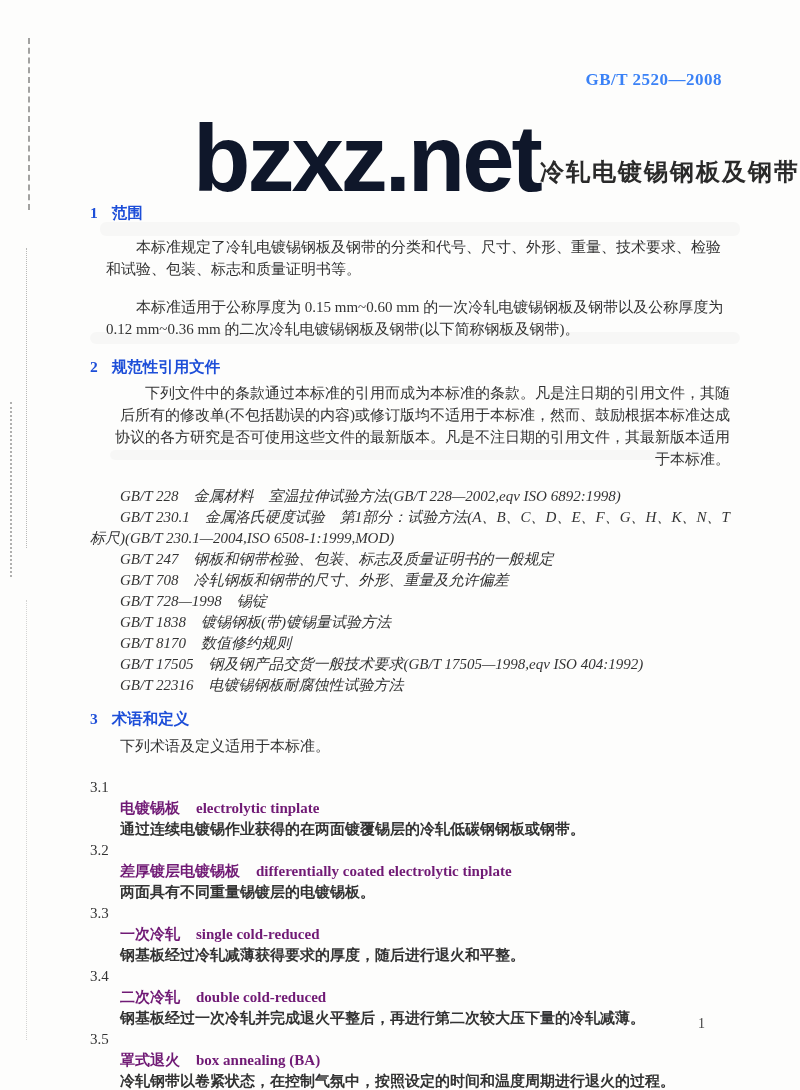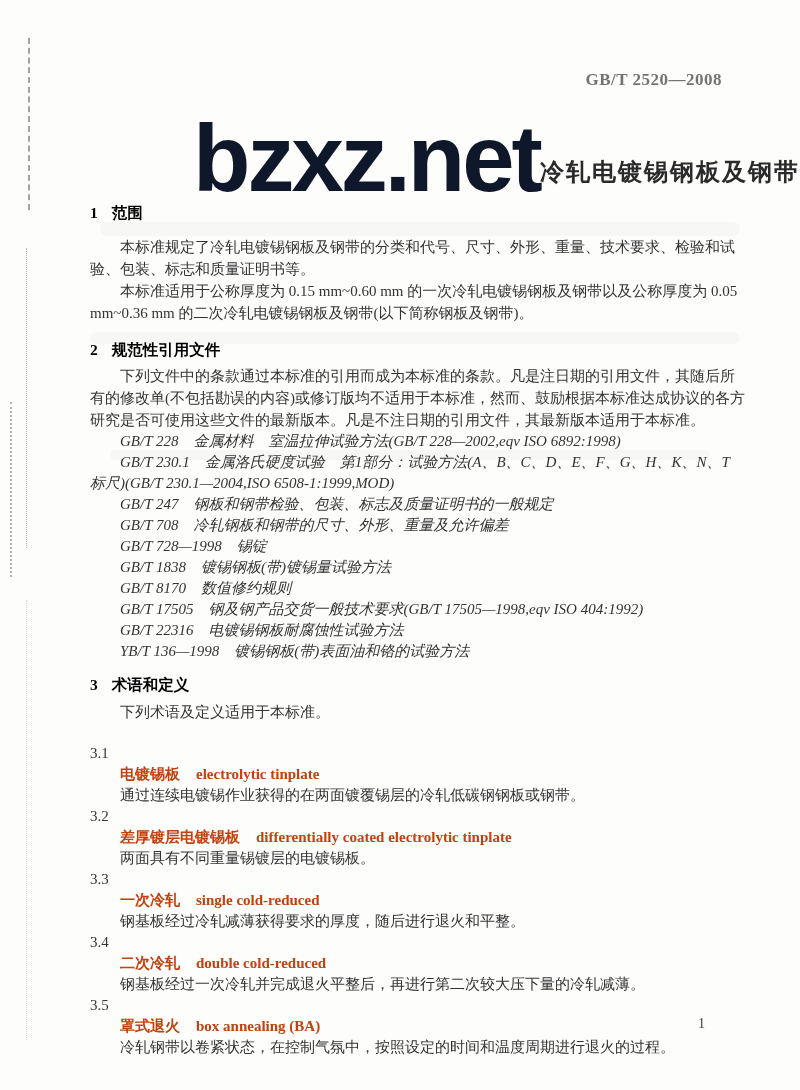--- a/index.html
+++ b/index.html
@@ -24,47 +24,47 @@
 
   .watermark{
     position:absolute;left:193px;top:112px;
     font-family:"Liberation Sans","DejaVu Sans",sans-serif;
     font-size:94px;font-weight:700;line-height:1;
     letter-spacing:-3px;color:#0f172a;
     z-index:1;user-select:none;
   }
   .doc-number{
     position:absolute;top:70px;right:78px;
-    font-size:17px;font-weight:700;color:#737373;
+    font-size:17px;font-weight:700;color:#3b82f6;
     letter-spacing:.5px;z-index:2;
   }
   .title{
     position:absolute;top:156px;left:0;width:100%;
     text-align:right;font-size:24px;font-weight:700;
     color:#2a2a2a;letter-spacing:2px;z-index:2;
   }
   .content{
     position:absolute;left:90px;top:202px;width:656px;
     font-size:15px;line-height:22px;z-index:2;
   }
-  .sec-heading{font-weight:700;font-size:15.5px;color:#000000;}
+  .sec-heading{font-weight:700;font-size:15.5px;color:#1d4ed8;}
   .sec-heading .num{margin-right:14px;}
-  .para{text-indent:2em;margin:0;}
+  .para{text-indent:2em;margin:16px;}
   .p-top{margin-top:12px;}
   .sec2{margin-top:15px;}
-  .sec2-intro{margin-top:4px;}
+  .sec2-intro{margin-top:4px;text-align:right;}
   .refs{line-height:21px;}
   .ref-line{text-indent:2em;font-style:italic;}
   .sec3{margin-top:12px;}
   .sec3-intro{text-indent:2em;margin-top:6px;line-height:21px;}
   .terms{line-height:21px;margin-top:20px;}
   .term-num{text-indent:0;}
-  .term-line{text-indent:2em;font-weight:700;color:#c2410c;}
+  .term-line{text-indent:2em;font-weight:700;color:#701a75;}
   .term-en{margin-left:16px;font-family:"Liberation Serif","DejaVu Serif",serif;}
-  .term-def{text-indent:2em;}
+  .term-def{text-indent:2em;font-weight:bold;}
   .page-number{
     position:absolute;left:698px;top:1016px;
     font-size:14px;color:#444;z-index:2;
   }
 </style>
 </head>
 <body>
 
 <div class="page">
 
@@ -81,37 +81,36 @@
   <div class="doc-number">GB/T 2520—2008</div>
 
   <div class="title">冷轧电镀锡钢板及钢带</div>
 
   <div class="content">
 
     <div class="sec-heading">
       <span class="num">1</span><span>范围</span>
     </div>
     <p class="para p-top">本标准规定了冷轧电镀锡钢板及钢带的分类和代号、尺寸、外形、重量、技术要求、检验和试验、包装、标志和质量证明书等。</p>
-    <p class="para">本标准适用于公称厚度为 0.15 mm~0.60 mm 的一次冷轧电镀锡钢板及钢带以及公称厚度为 0.05 mm~0.36 mm 的二次冷轧电镀锡钢板及钢带(以下简称钢板及钢带)。</p>
+    <p class="para">本标准适用于公称厚度为 0.15 mm~0.60 mm 的一次冷轧电镀锡钢板及钢带以及公称厚度为 0.12 mm~0.36 mm 的二次冷轧电镀锡钢板及钢带(以下简称钢板及钢带)。</p>
 
     <div class="sec-heading sec2">
       <span class="num">2</span><span>规范性引用文件</span>
     </div>
     <p class="para sec2-intro">下列文件中的条款通过本标准的引用而成为本标准的条款。凡是注日期的引用文件，其随后所有的修改单(不包括勘误的内容)或修订版均不适用于本标准，然而、鼓励根据本标准达成协议的各方研究是否可使用这些文件的最新版本。凡是不注日期的引用文件，其最新版本适用于本标准。</p>
     <div class="refs">
         <div class="ref-line">GB/T 228　金属材料　室温拉伸试验方法(GB/T 228—2002,eqv ISO 6892:1998)</div>
         <div class="ref-line">GB/T 230.1　金属洛氏硬度试验　第1部分：试验方法(A、B、C、D、E、F、G、H、K、N、T 标尺)(GB/T 230.1—2004,ISO 6508-1:1999,MOD)</div>
         <div class="ref-line">GB/T 247　钢板和钢带检验、包装、标志及质量证明书的一般规定</div>
         <div class="ref-line">GB/T 708　冷轧钢板和钢带的尺寸、外形、重量及允许偏差</div>
         <div class="ref-line">GB/T 728—1998　锡锭</div>
         <div class="ref-line">GB/T 1838　镀锡钢板(带)镀锡量试验方法</div>
         <div class="ref-line">GB/T 8170　数值修约规则</div>
         <div class="ref-line">GB/T 17505　钢及钢产品交货一般技术要求(GB/T 17505—1998,eqv ISO 404:1992)</div>
         <div class="ref-line">GB/T 22316　电镀锡钢板耐腐蚀性试验方法</div>
-        <div class="ref-line">YB/T 136—1998　镀锡钢板(带)表面油和铬的试验方法</div>
       </div>
 
     <div class="sec-heading sec3">
       <span class="num">3</span><span>术语和定义</span>
     </div>
     <div class="sec3-intro">下列术语及定义适用于本标准。</div>
     <div class="terms">
         <div class="term-block">
           <div class="term-num">3.1</div>
           <div class="term-line"><span class="term-zh">电镀锡板</span><span class="term-en">electrolytic tinplate</span></div>

